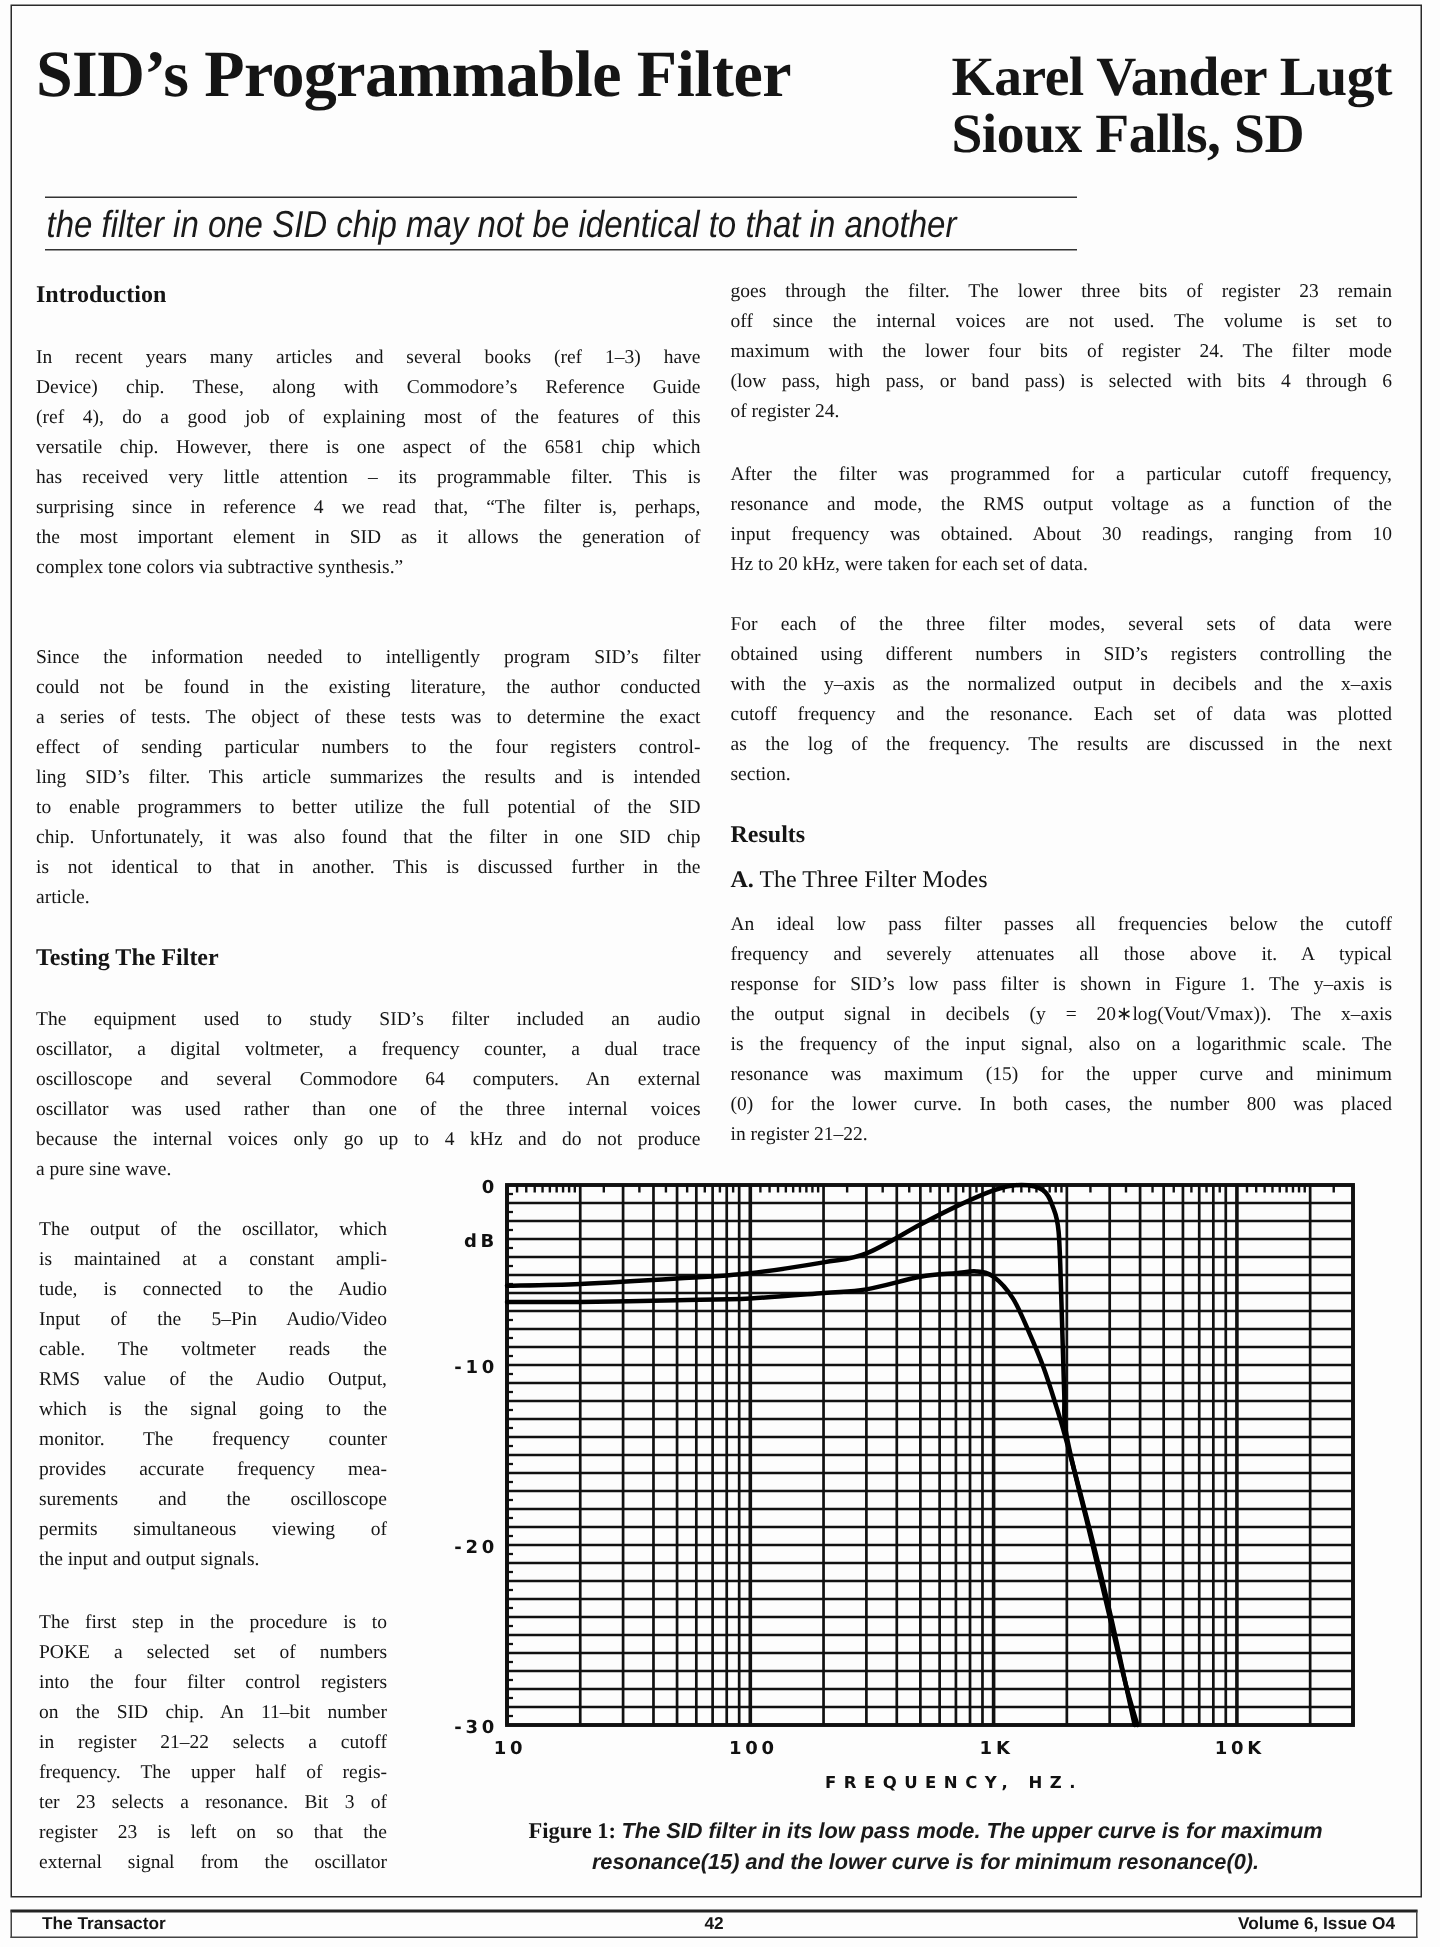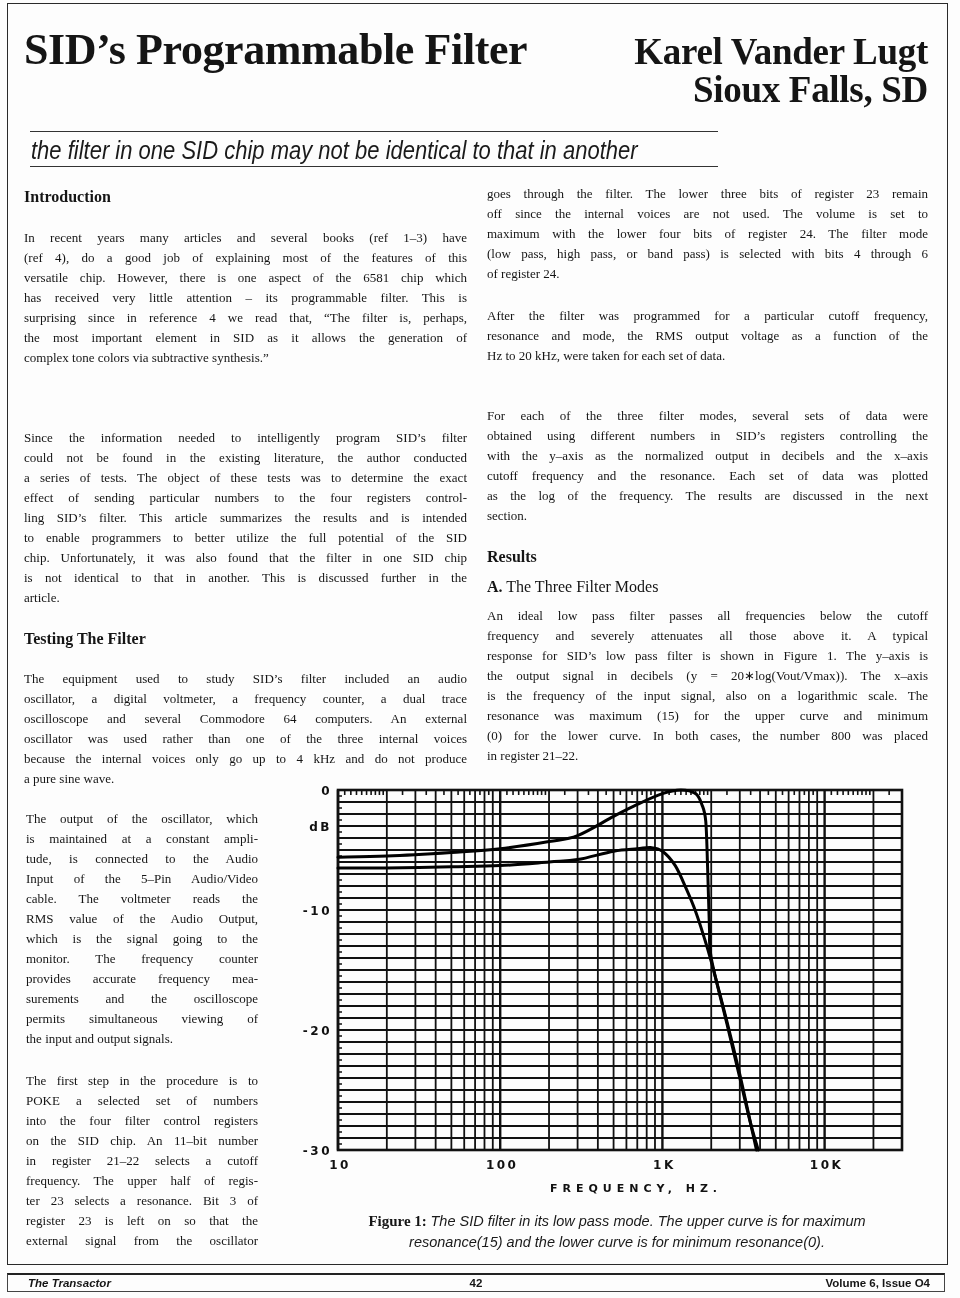--- a/index.html
+++ b/index.html
@@ -9,21 +9,21 @@
   }
   .frame {
     position: absolute; left: 7px; top: 3px; width: 939px; height: 1260px;
     border: 1.5px solid #2a2a2a;
   }
   .title {
     position: absolute; left: 24px; top: 24px; font-size: 44px; font-weight: bold;
     line-height: 52px; white-space: nowrap; letter-spacing: -0.4px;
   }
   .author {
-    position: absolute; right: 32px; top: 33px; text-align: right;
+    position: absolute; right: 32px; top: 33px; text-align: left;
     font-size: 37px; font-weight: bold; line-height: 38px; white-space: nowrap;
   }
   .author div { letter-spacing: -0.3px; }
   .rule { position: absolute; left: 30px; width: 688px; height: 0; border-top: 1.5px solid #333; }
   .subtitle {
     position: absolute; left: 31px; top: 135px; font-family: "Liberation Sans", sans-serif;
     font-style: italic; font-size: 25px; line-height: 30px; white-space: nowrap;
     transform: scaleX(0.88); transform-origin: left center; color: #1a1a1a;
   }
   .para { position: absolute; font-size: 13px; line-height: 20px; }
@@ -36,47 +36,48 @@
   .col-narrow { left: 26px; width: 232px; }
   .col-right { left: 487px; width: 441px; }
   #chart-svg { position: absolute; left: 280px; top: 770px; width: 660px; height: 430px; overflow: visible; }
   #chart-svg .ctext { font-family: "DejaVu Sans", sans-serif; font-weight: bold; font-size: 12px; letter-spacing: 2.5px; fill: #111; }
   #chart-svg .xlabel { font-family: "DejaVu Sans", sans-serif; font-weight: bold; font-size: 11px; letter-spacing: 5px; fill: #111; }
   .caption {
     position: absolute; left: 322px; width: 590px; top: 1211px; text-align: center;
     font-size: 14.5px; line-height: 21px;
   }
   .caption .cap-label { font-family: "Liberation Serif", serif; font-weight: bold; font-size: 15px; }
-  .caption .cap-text { font-family: "Liberation Sans", sans-serif; font-style: italic; color: #1a1a1a; }
+  .caption .cap-text { font-family: "Liberation Sans", sans-serif; font-style: italic; color: #1a1a1a; font-weight: bold; }
   .footer {
     position: absolute; left: 7px; top: 1273px; width: 936px; height: 16px;
     border: 1px solid #444; border-top: 2px solid #222;
     font-family: "Liberation Sans", sans-serif; font-weight: bold; font-size: 11.5px; line-height: 16px;
   }
-  .footer .pub { position: absolute; left: 20px; top: 0; font-style: italic; }
+  .footer .pub { position: absolute; left: 20px; top: 0; }
   .footer .pg { position: absolute; left: 0; right: 0; top: 0; text-align: center; }
   .footer .iss { position: absolute; right: 14px; top: 0; text-align: right; }
 </style>
 </head>
 <body>
 
 <div class="frame"></div>
 
 <div class="title">SID’s Programmable Filter</div>
 <div class="author">
   <div>Karel Vander Lugt</div>
   <div>Sioux Falls, SD</div>
 </div>
 <div class="rule" style="top:131px"></div>
 <div class="subtitle">the filter in one SID chip may not be identical to that in another</div>
 <div class="rule" style="top:166px"></div>
 
 <div class="heading col-left" style="top:187px">Introduction</div>
 <div class="para col-left" style="top:228px">
     <div class="ln" style="">In recent years many articles and several books (ref 1–3) have</div>
+    <div class="ln" style="">Device) chip. These, along with Commodore’s Reference Guide</div>
     <div class="ln" style="">(ref 4), do a good job of explaining most of the features of this</div>
     <div class="ln" style="">versatile chip. However, there is one aspect of the 6581 chip which</div>
     <div class="ln" style="">has received very little attention – its programmable filter. This is</div>
     <div class="ln" style="">surprising since in reference 4 we read that, “The filter is, perhaps,</div>
     <div class="ln" style="">the most important element in SID as it allows the generation of</div>
     <div class="ln last" style="">complex tone colors via subtractive synthesis.”</div>
   </div>
 <div class="para col-left" style="top:428px">
     <div class="ln" style="">Since the information needed to intelligently program SID’s filter</div>
     <div class="ln" style="">could not be found in the existing literature, the author conducted</div>
@@ -126,20 +127,21 @@
 <div class="para col-right" style="top:184px">
     <div class="ln" style="">goes through the filter. The lower three bits of register 23 remain</div>
     <div class="ln" style="">off since the internal voices are not used. The volume is set to</div>
     <div class="ln" style="">maximum with the lower four bits of register 24. The filter mode</div>
     <div class="ln" style="">(low pass, high pass, or band pass) is selected with bits 4 through 6</div>
     <div class="ln last" style="">of register 24.</div>
   </div>
 <div class="para col-right" style="top:306px">
     <div class="ln" style="">After the filter was programmed for a particular cutoff frequency,</div>
     <div class="ln" style="">resonance and mode, the RMS output voltage as a function of the</div>
+    <div class="ln" style="">input frequency was obtained. About 30 readings, ranging from 10</div>
     <div class="ln last" style="">Hz to 20 kHz, were taken for each set of data.</div>
   </div>
 <div class="para col-right" style="top:406px">
     <div class="ln" style="">For each of the three filter modes, several sets of data were</div>
     <div class="ln" style="">obtained using different numbers in SID’s registers controlling the</div>
     <div class="ln" style="">with the y–axis as the normalized output in decibels and the x–axis</div>
     <div class="ln" style="">cutoff frequency and the resonance. Each set of data was plotted</div>
     <div class="ln" style="">as the log of the frequency. The results are discussed in the next</div>
     <div class="ln last" style="">section.</div>
   </div>

